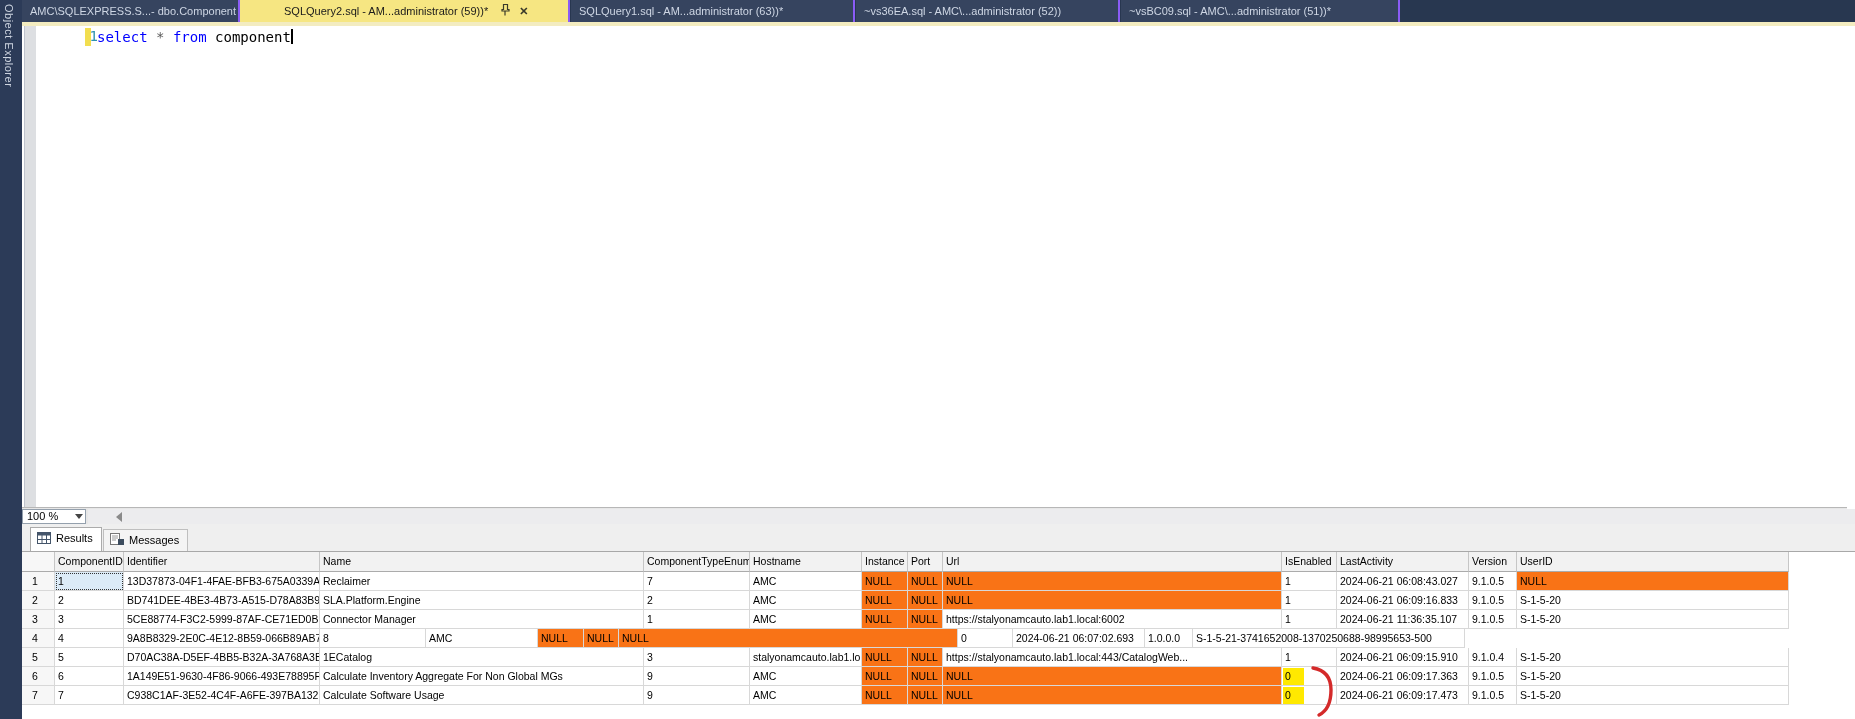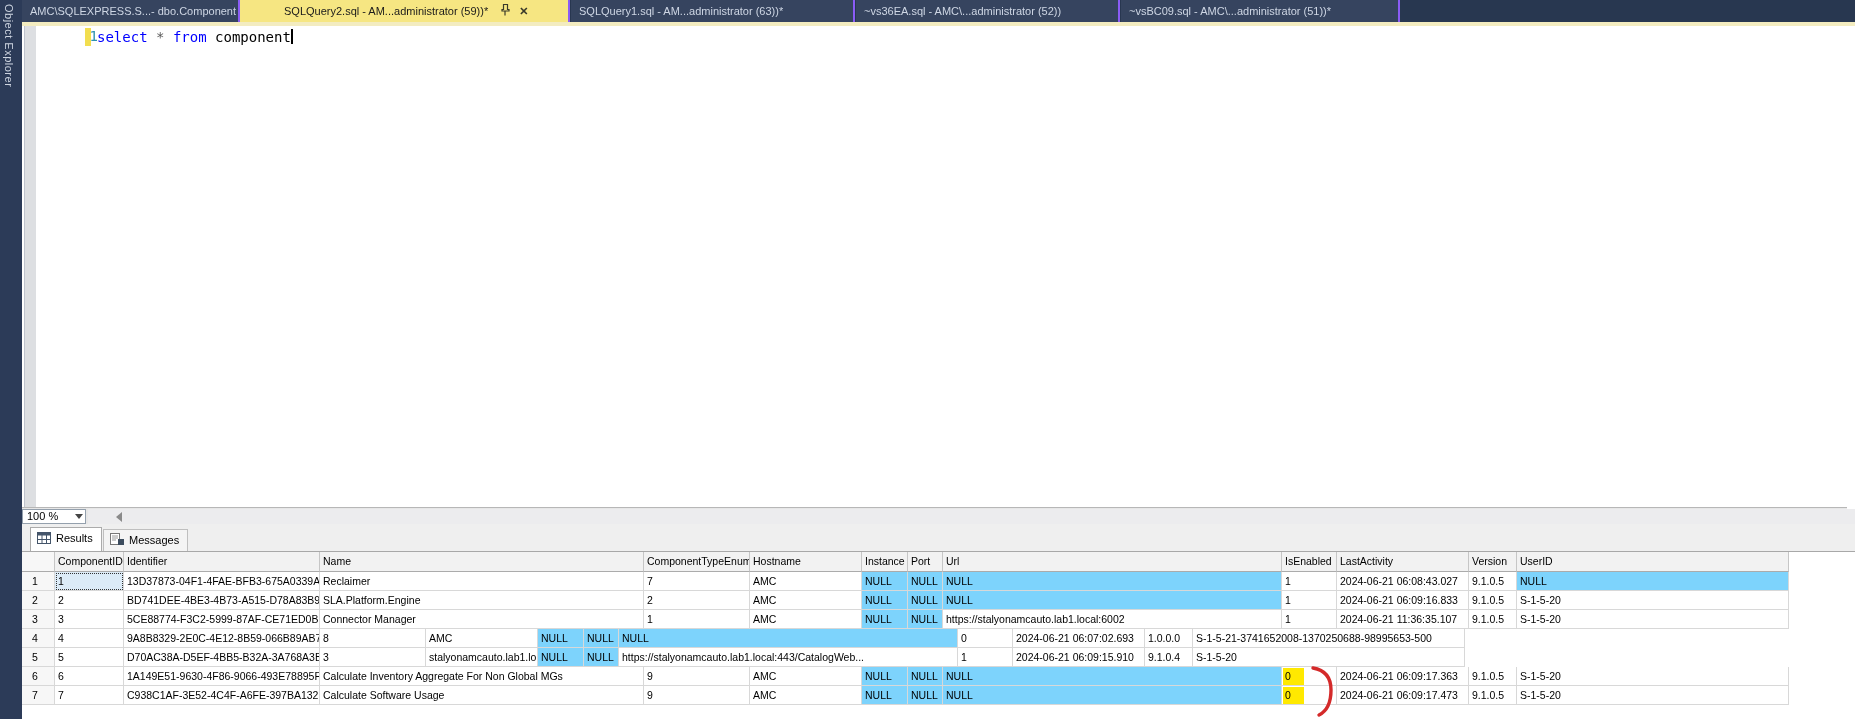--- a/index.html
+++ b/index.html
@@ -55,21 +55,21 @@
 
   
   #grid { position:absolute; left:22px; top:552px; font-size:10.5px; color:#000; }
   .grow { display:flex; }
   .gc { height:19px; line-height:18px; padding:0 3px; overflow:hidden; white-space:nowrap;
         border-right:1px solid #D8D8D8; border-bottom:1px solid #D8D8D8; background:#fff;
         position:relative; flex:none; }
   .gh  { height:20px; line-height:19px; background:#F2F2F2; border-right:1px solid #C6C6C6;
          border-bottom:1px solid #ABABAB; }
   .rowhdr { background:#F7F7F7; padding-left:10px; }
-  .nullcell { background:#7dd3fc; }
+  .nullcell { background:#f97316; }
   .selcell { background:#DCEBF7; outline:1px dotted #333; outline-offset:-2px; }
   .hlbox { position:absolute; left:1px; top:1px; width:21px; height:17px; background:#FFE900; z-index:0; }
   .hl-tall .hlbox { height:26px; }
   .gc .celltext { position:relative; z-index:1; }
 
   
   #bracket-annotation { position:absolute; left:1305px; top:660px; pointer-events:none; }
 </style>
 </head>
 <body>
@@ -211,20 +211,21 @@
         <div class="gc nullcell" style="width: 339px;"><span class="celltext">NULL</span></div>
         <div class="gc" style="width: 55px;"><span class="celltext">0</span></div>
         <div class="gc" style="width: 132px;"><span class="celltext">2024-06-21 06:07:02.693</span></div>
         <div class="gc" style="width: 48px;"><span class="celltext">1.0.0.0</span></div>
         <div class="gc" style="width: 272px;"><span class="celltext">S-1-5-21-3741652008-1370250688-98995653-500</span></div>
       </div>
       <div class="grow">
         <div class="gc rowhdr" style="width: 33px;"><span class="celltext">5</span></div>
         <div class="gc" style="width: 69px;"><span class="celltext">5</span></div>
         <div class="gc" style="width: 196px;"><span class="celltext">D70AC38A-D5EF-4BB5-B32A-3A768A3B5EDE</span></div>
+        <div class="gc" style="width: 324px;"><span class="celltext">1ECatalog</span></div>
         <div class="gc" style="width: 106px;"><span class="celltext">3</span></div>
         <div class="gc" style="width: 112px;"><span class="celltext">stalyonamcauto.lab1.local</span></div>
         <div class="gc nullcell" style="width: 46px;"><span class="celltext">NULL</span></div>
         <div class="gc nullcell" style="width: 35px;"><span class="celltext">NULL</span></div>
         <div class="gc" style="width: 339px;"><span class="celltext">https://stalyonamcauto.lab1.local:443/CatalogWeb...</span></div>
         <div class="gc" style="width: 55px;"><span class="celltext">1</span></div>
         <div class="gc" style="width: 132px;"><span class="celltext">2024-06-21 06:09:15.910</span></div>
         <div class="gc" style="width: 48px;"><span class="celltext">9.1.0.4</span></div>
         <div class="gc" style="width: 272px;"><span class="celltext">S-1-5-20</span></div>
       </div>

